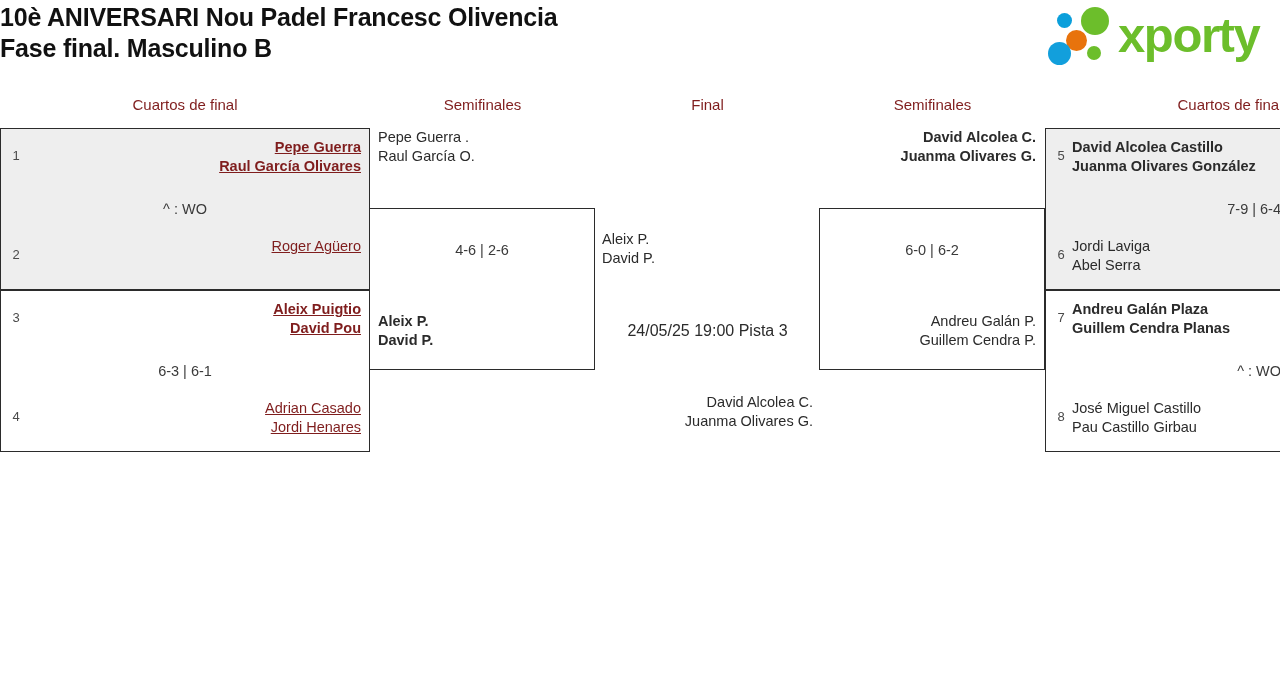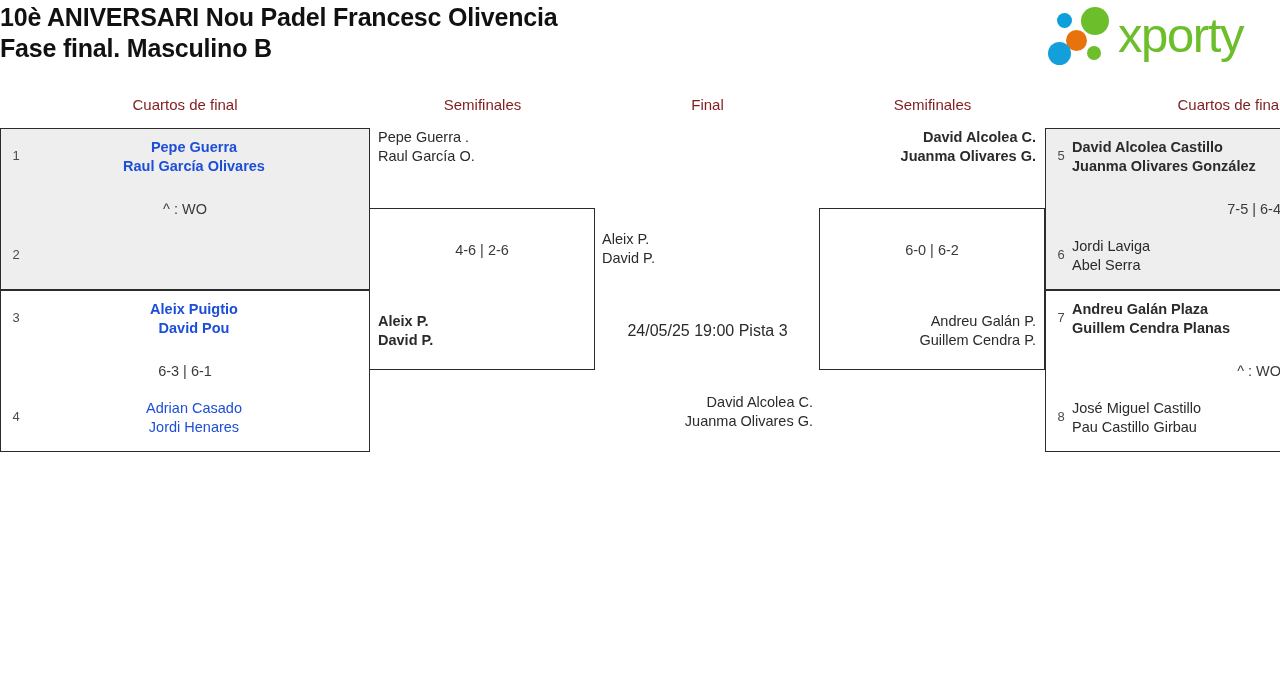--- a/index.html
+++ b/index.html
@@ -51,21 +51,21 @@
   #logo-dots .dot { position: absolute; border-radius: 50%; }
   .dot-blue-sm  { left: 11px; top: 8px;  width: 15px; height: 15px; background: #0b9fdb; }
   .dot-green-lg { left: 35px; top: 2px;  width: 28px; height: 28px; background: #6cbe2b; }
   .dot-orange   { left: 20px; top: 25px; width: 21px; height: 21px; background: #e8730c; }
   .dot-blue-lg  { left: 2px;  top: 37px; width: 23px; height: 23px; background: #129fdc; }
   .dot-green-sm { left: 41px; top: 41px; width: 14px; height: 14px; background: #6cbe2b; }
   #logo-wordmark {
     position: absolute;
     left: 72px; top: 0px;
     font-size: 49px;
-    font-weight: 400;
+    font-weight: 700;
     letter-spacing: -1.4px;
     color: #6cbe2b;
     line-height: 66px;
   }
 
   
   .round-header {
     position: absolute;
     top: 96px;
     font-size: 15px;
@@ -95,22 +95,23 @@
     height: 162px;
     border: 1px solid #2b2b2b;
   }
   .qf-left.alt { background: #eeeeee; }
   .qf-left .team {
     position: absolute;
     left: 26px;
     right: 8px;
     font-size: 14.5px;
     line-height: 18.5px;
-    color: #1d4ed8;
-    text-align: center;
+    color: #7f1d1d;
+    text-align: right;
+    text-decoration: underline;
   }
   .qf-left .team.top    { top: 9px; }
   .qf-left .team.bottom { top: 108px; }
   .qf-left .seed {
     position: absolute;
     left: 8px;
     width: 14px;
     text-align: center;
     font-size: 13px;
     color: #4a4a4a;
@@ -247,20 +248,21 @@
 
   <div class="match qf-left alt" style="top:128px;">
     <span class="seed top">1</span>
     <div class="team top winner">
       <div>Pepe Guerra</div>
       <div>Raul García Olivares</div>
     </div>
     <div class="score">^ : WO</div>
     <span class="seed bottom">2</span>
     <div class="team bottom">
+      <div>Roger Agüero</div>
     </div>
   </div>
 
   <div class="match qf-left" style="top:290px;">
     <span class="seed top">3</span>
     <div class="team top winner">
       <div>Aleix Puigtio</div>
       <div>David Pou</div>
     </div>
     <div class="score">6-3 | 6-1</div>
@@ -306,21 +308,21 @@
       <div>Guillem Cendra P.</div>
     </div>
   </div>
 
   <div class="match qf-right alt" style="top:128px;">
     <span class="seed top">5</span>
     <div class="team top winner">
       <div>David Alcolea Castillo</div>
       <div>Juanma Olivares González</div>
     </div>
-    <div class="score">7-5 | 6-4</div>
+    <div class="score">7-9 | 6-4</div>
     <span class="seed bottom">6</span>
     <div class="team bottom">
       <div>Jordi Laviga</div>
       <div>Abel Serra</div>
     </div>
   </div>
 
   <div class="match qf-right" style="top:290px;">
     <span class="seed top">7</span>
     <div class="team top winner">

